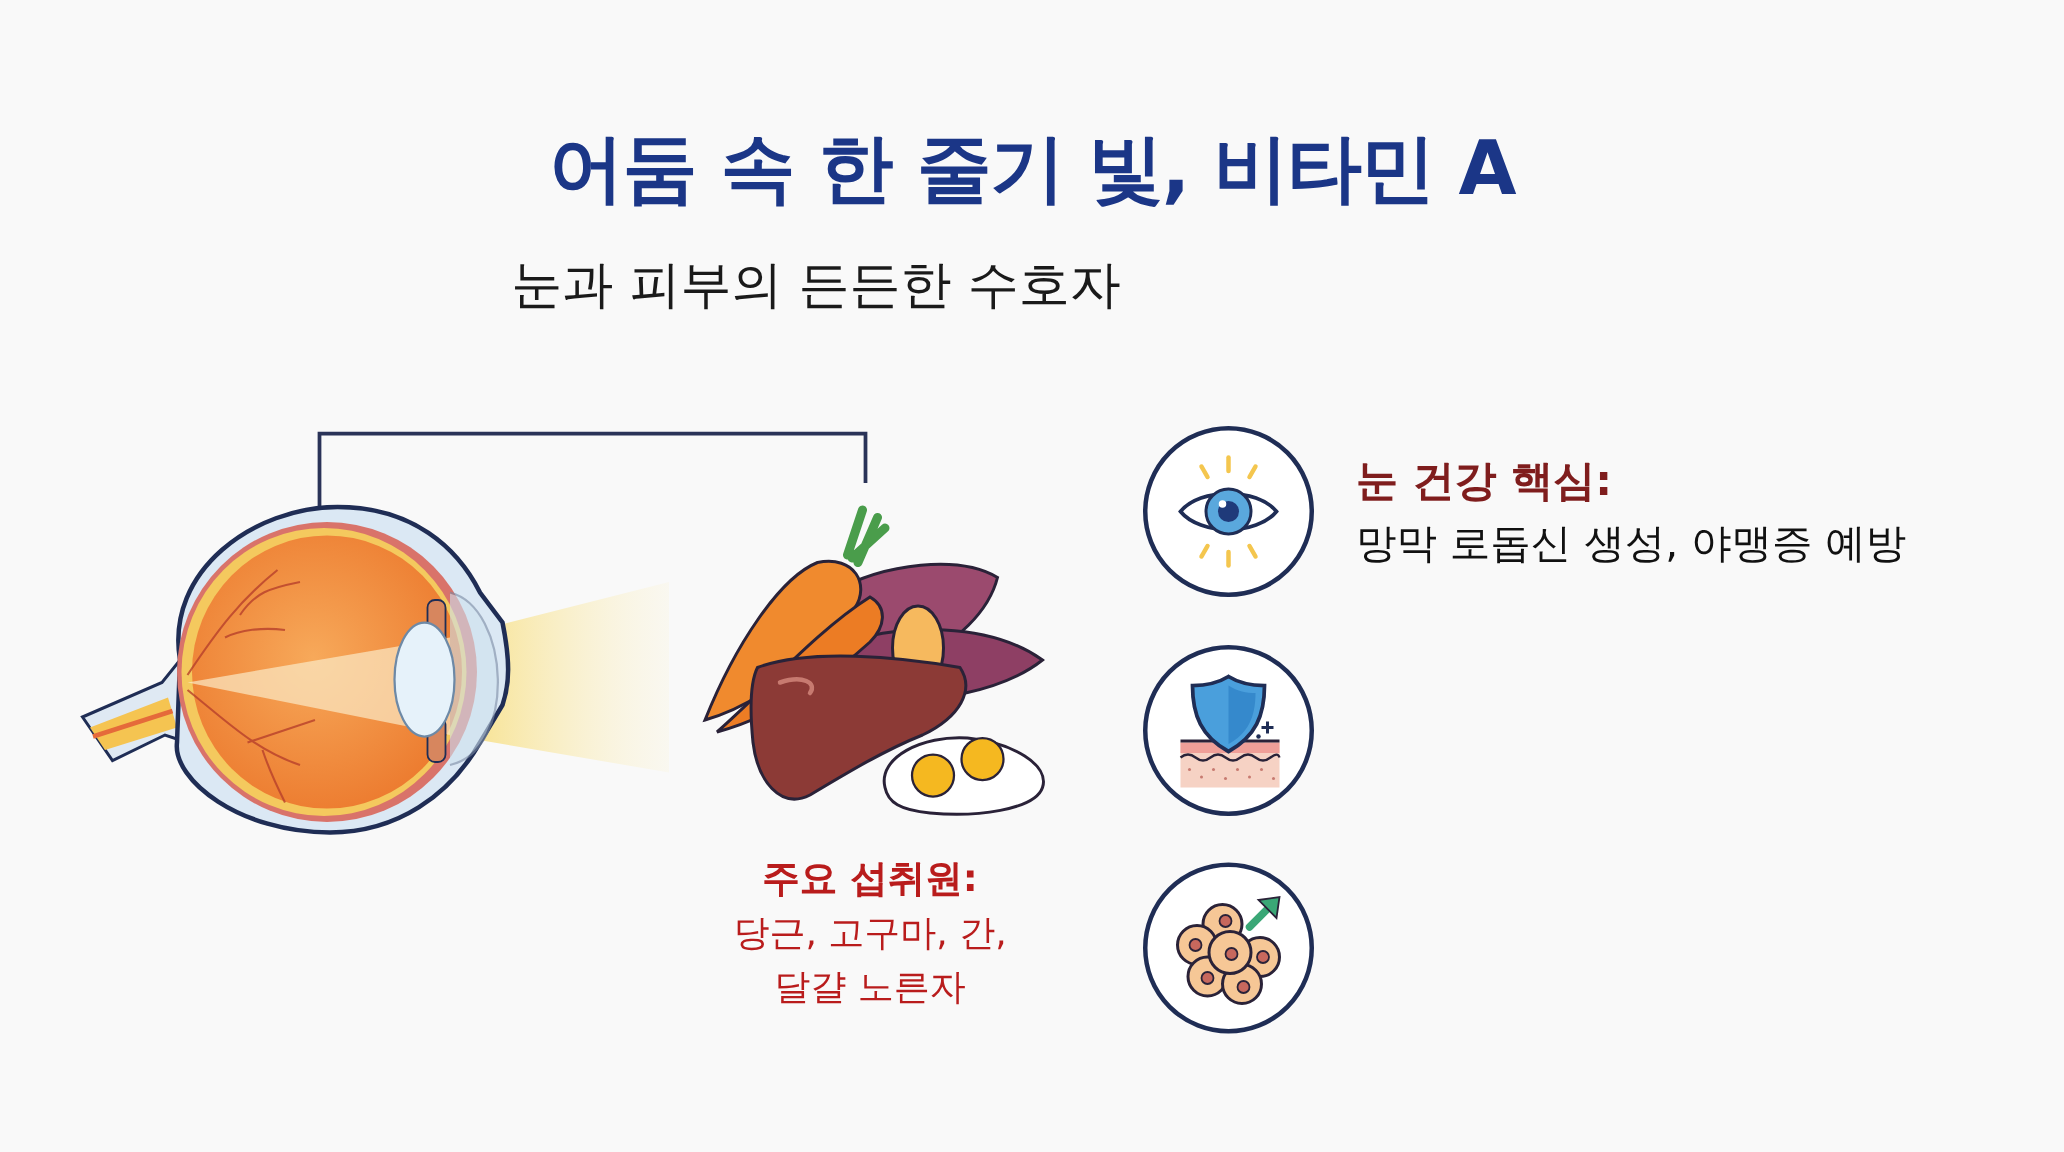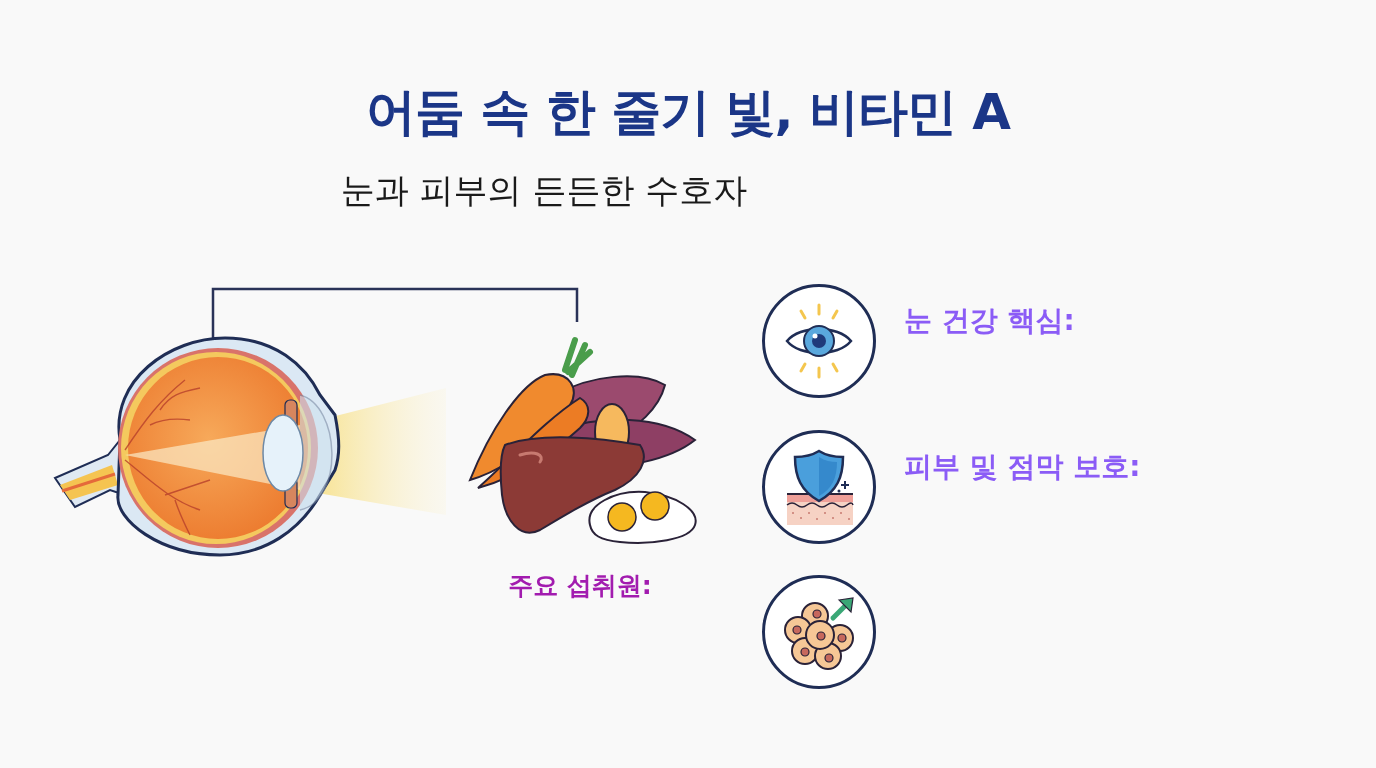--- a/index.html
+++ b/index.html
@@ -14,32 +14,32 @@
     font-family:"DejaVu Sans", sans-serif;
   }
   .subtitle {
     position:absolute; left:0; width:1088px; top:168px; text-align:center;
     font-size:34px; color:#1a1a1a; line-height:44px;
     font-family:"DejaVu Sans", sans-serif;
   }
   .abs { position:absolute; }
   .sources {
     position:absolute; left:470px; width:220px; top:568px; text-align:center;
-    color:#a21caf; font-family:"DejaVu Sans", sans-serif;
+    color:#b91c1c; font-family:"DejaVu Sans", sans-serif;
   }
   .sources .h { font-size:25px; font-weight:bold; line-height:36px; }
   .sources .l { font-size:24px; line-height:36px; }
   .benefit { position:absolute; left:760px; width:580px; height:120px; }
   .benefit .icon-circle {
     position:absolute; left:2px; top:2px; width:114px; height:114px;
     border:3px solid #1f2d55; border-radius:50%; box-sizing:border-box; background:#fff;
   }
   .benefit .icon-circle svg { position:absolute; left:0; top:0; width:108px; height:108px; }
   .benefit .b-title {
-    position:absolute; left:144px; top:20px; font-size:28px; font-weight:bold; color:#8b5cf6;
+    position:absolute; left:144px; top:20px; font-size:28px; font-weight:bold; color:#7f1d1d;
     white-space:nowrap; font-family:"DejaVu Sans", sans-serif;
   }
   .benefit .b-desc {
     position:absolute; left:144px; top:62px; font-size:27px; color:#111;
     white-space:nowrap; font-family:"DejaVu Sans", sans-serif;
   }
 </style>
 </head>
 <body>
 
@@ -105,40 +105,43 @@
   <path d="M505,445 C540,432 600,438 640,445 C650,460 640,478 615,490 C590,500 565,515 540,530 C520,540 505,520 502,495 C500,475 500,455 505,445 Z" fill="#8c3a36" stroke="#2a2238" stroke-width="2"></path>
   <path d="M520,455 C535,450 545,455 540,462" stroke="#c77a70" stroke-width="3" fill="none" stroke-linecap="round"></path>
 
   <path d="M590,525 C585,505 615,490 645,492 C675,495 700,510 695,525 C690,540 650,545 620,542 C600,540 592,535 590,525 Z" fill="#ffffff" stroke="#2a2238" stroke-width="2"></path>
   <circle cx="622" cy="517" r="14" fill="#f5b820" stroke="#2a2238" stroke-width="1.5"></circle>
   <circle cx="655" cy="506" r="14" fill="#f5b820" stroke="#2a2238" stroke-width="1.5"></circle>
 </svg>
 
 <div class="sources">
   <div class="h">주요 섭취원:</div>
+  <div class="l">당근, 고구마, 간,</div>
+  <div class="l">달걀 노른자</div>
 </div>
 
 <div class="benefit" style="top:282px;">
   <div class="icon-circle">
     <svg viewBox="0 0 108 108">
       <g stroke="#f4c64e" stroke-width="3" stroke-linecap="round">
         <line x1="54" y1="18" x2="54" y2="27"></line>
         <line x1="36" y1="24" x2="40" y2="31"></line>
         <line x1="72" y1="24" x2="68" y2="31"></line>
         <line x1="54" y1="81" x2="54" y2="90"></line>
         <line x1="36" y1="84" x2="40" y2="77"></line>
         <line x1="72" y1="84" x2="68" y2="77"></line>
       </g>
       <path d="M22,54 C35,38 73,38 86,54 C73,70 35,70 22,54 Z" fill="#fff" stroke="#1f2d55" stroke-width="2.5"></path>
       <circle cx="54" cy="54" r="15" fill="#5aa8dd" stroke="#1f2d55" stroke-width="2"></circle>
       <circle cx="54" cy="54" r="7" fill="#1f3a7a"></circle>
       <circle cx="50" cy="49" r="2.5" fill="#fff"></circle>
     </svg>
   </div>
   <div class="b-title">눈 건강 핵심:</div>
+  <div class="b-desc">망막 로돕신 생성, 야맹증 예방</div>
 </div>
 
 <div class="benefit" style="top:428px;">
   <div class="icon-circle">
     <svg viewBox="0 0 108 108">
       <rect x="22" y="62" width="66" height="30" fill="#f6d2c4"></rect>
       <rect x="22" y="62" width="66" height="7" fill="#ef9f98"></rect>
       <line x1="22" y1="61" x2="88" y2="61" stroke="#2a2238" stroke-width="2"></line>
       <path d="M22,72 Q27,68 32,72 T42,72 T52,72 T62,72 T72,72 T82,72 T88,72" fill="none" stroke="#2a2238" stroke-width="1.5"></path>
       <g fill="#c77a70">
@@ -150,21 +153,20 @@
           <circle cx="68" cy="85" r="1"></circle>
         <circle cx="76" cy="80" r="1"></circle>
           <circle cx="84" cy="86" r="1"></circle>
       </g>
       <path d="M54,18 C62,23 70,24 78,24 C78,44 72,58 54,68 C36,58 30,44 30,24 C38,24 46,23 54,18 Z" fill="#4a9fdc" stroke="#1f2d55" stroke-width="2.5"></path>
       <path d="M54,24 C60,28 66,29 72,29 C72,45 67,56 54,63 Z" fill="#3589cc"></path>
       <path d="M80,48 L80,56 M76,52 L84,52" stroke="#1f2d55" stroke-width="2"></path>
       <circle cx="74" cy="58" r="1.5" fill="#1f2d55"></circle>
     </svg>
   </div>
-  <div class="b-title">피부 및 점막 보호:</div>
 </div>
 
 <div class="benefit" style="top:573px;">
   <div class="icon-circle">
     <svg viewBox="0 0 108 108">
       <g stroke="#2a2238" stroke-width="2" fill="#f6c796">
         <circle cx="50" cy="38" r="13"></circle>
         <circle cx="33" cy="52" r="13"></circle>
         <circle cx="75" cy="60" r="13"></circle>
         <circle cx="40" cy="73" r="13"></circle>

